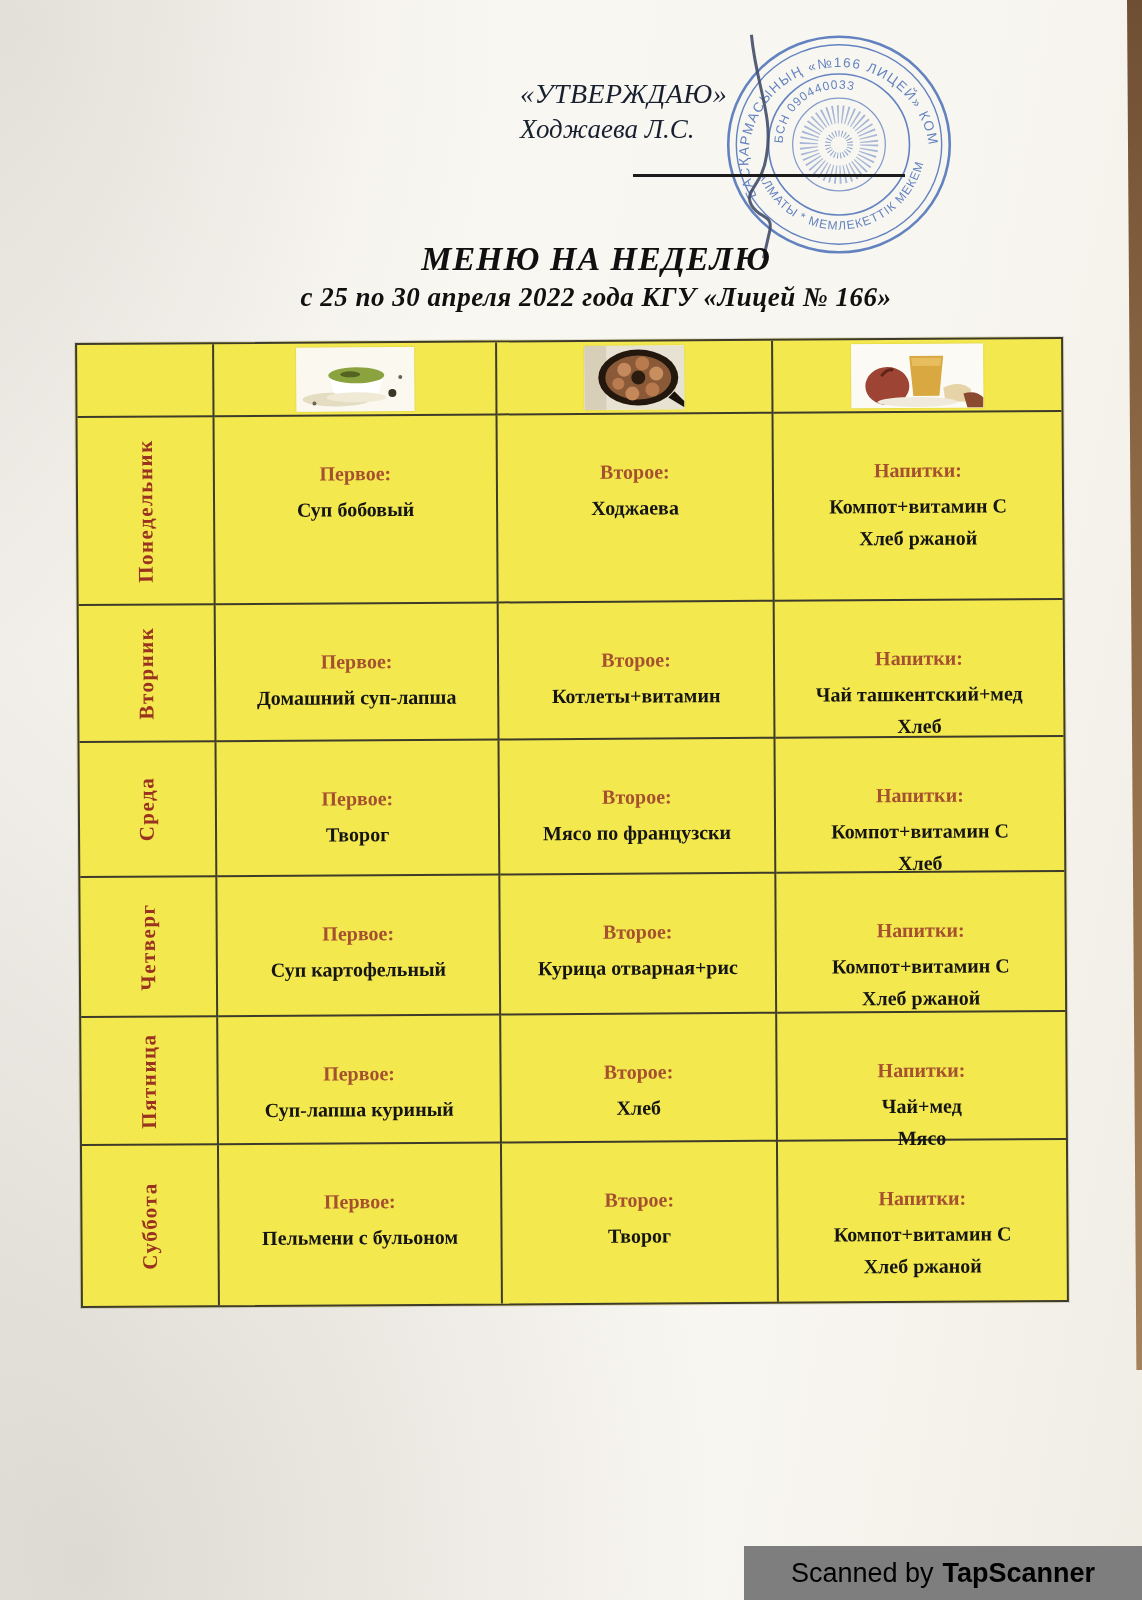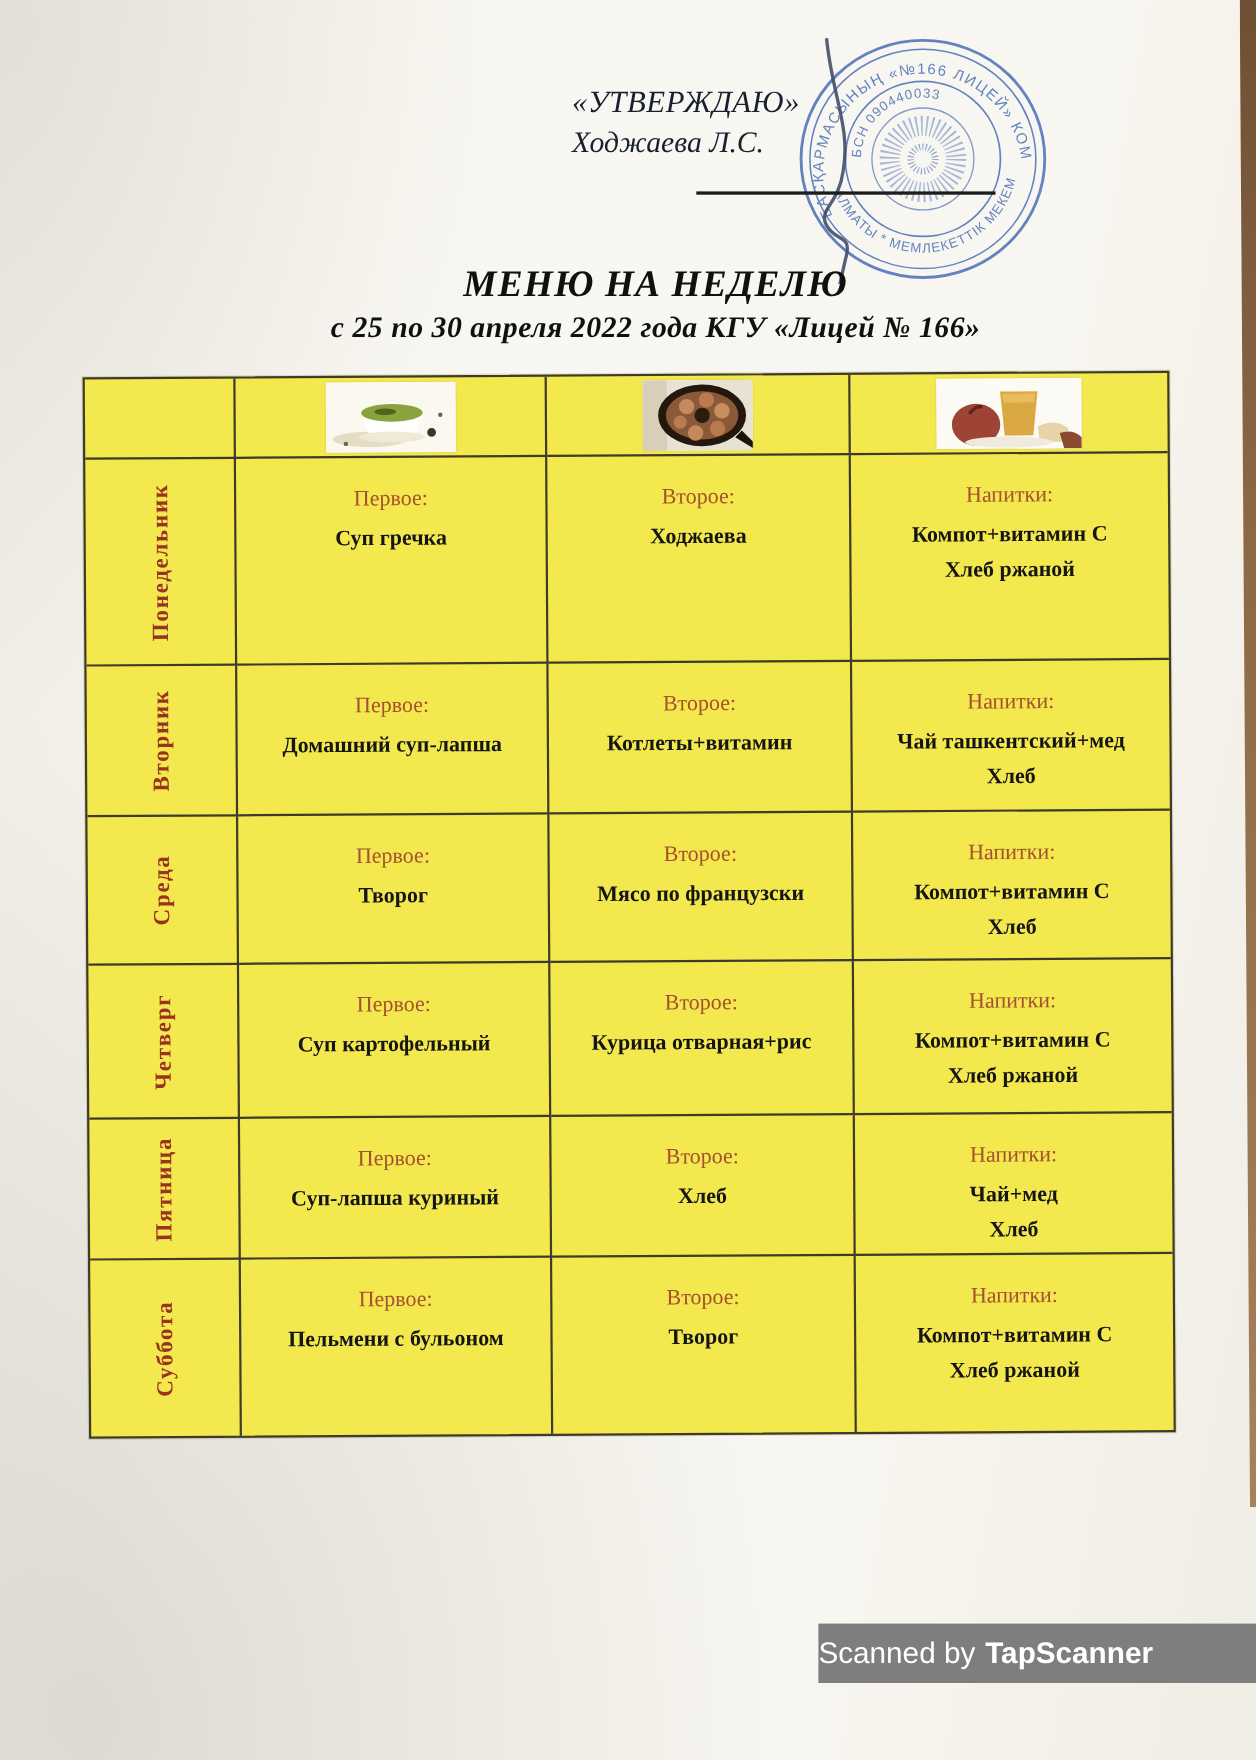--- a/index.html
+++ b/index.html
@@ -63,32 +63,32 @@
 
   .day-cell { display:flex; align-items:center; justify-content:center; overflow:hidden; }
   .day-label {
     transform:rotate(-90deg); white-space:nowrap;
     font-weight:bold; font-size:21px; letter-spacing:1.5px; color:#99331f;
   }
   .menu-cell {
     display:flex; flex-direction:column; align-items:center;
     padding-top:26px; text-align:center;
   }
-  .cat-label { color:#a5502f; font-weight:normal; font-size:20px; }
+  .cat-label { color:#a5502f; font-weight:bold; font-size:20px;margin-top:20px; }
   .dish {
     color:#151515; font-weight:bold; font-size:20px; margin-top:8px;
     white-space:pre-line; line-height:1.6;
   }
 
   
   .tapscanner {
-    position:absolute; left:744px; top:1476px; width:398px; height:54px;
-    background:#7e7e7e; color:#ffffff;
+    position:absolute; left:744px; top:1546px; width:398px; height:54px;
+    background:#7e7e7e; color:#000000;
     font-family:"Liberation Sans", sans-serif; font-size:27px;
-    display:flex; align-items:center; gap:9px;
+    display:flex; align-items:center; justify-content:center; gap:9px;
   }
   .tapscanner .brand { font-weight:bold; }
 </style>
 </head>
 <body>
 
 <div class="page"></div>
 <div class="wood-edge"></div>
 
 <svg class="stamp-svg" viewBox="0 0 290 235">
@@ -172,21 +172,21 @@
       <path d="M112 50 q12 -4 20 4 l0 10 h-16 z" fill="#8a4a30"></path>
       <ellipse cx="66" cy="58" rx="40" ry="5" fill="#efeadb"></ellipse>
     </svg>
   </div>
 
   <div class="day-cell">
     <span class="day-label">Понедельник</span>
   </div>
   <div class="menu-cell">
     <div class="cat-label">Первое:</div>
-    <div class="dish">Суп гречка</div>
+    <div class="dish">Суп бобовый</div>
   </div>
   <div class="menu-cell">
     <div class="cat-label">Второе:</div>
     <div class="dish">Ходжаева</div>
   </div>
   <div class="menu-cell">
     <div class="cat-label">Напитки:</div>
     <div class="dish">Компот+витамин С
 Хлеб ржаной</div>
   </div>
@@ -249,21 +249,21 @@
     <div class="cat-label">Первое:</div>
     <div class="dish">Суп-лапша куриный</div>
   </div>
   <div class="menu-cell">
     <div class="cat-label">Второе:</div>
     <div class="dish">Хлеб</div>
   </div>
   <div class="menu-cell">
     <div class="cat-label">Напитки:</div>
     <div class="dish">Чай+мед
-Хлеб</div>
+Мясо</div>
   </div>
 
   <div class="day-cell row-last">
     <span class="day-label">Суббота</span>
   </div>
   <div class="menu-cell row-last">
     <div class="cat-label">Первое:</div>
     <div class="dish">Пельмени с бульоном</div>
   </div>
   <div class="menu-cell row-last">

